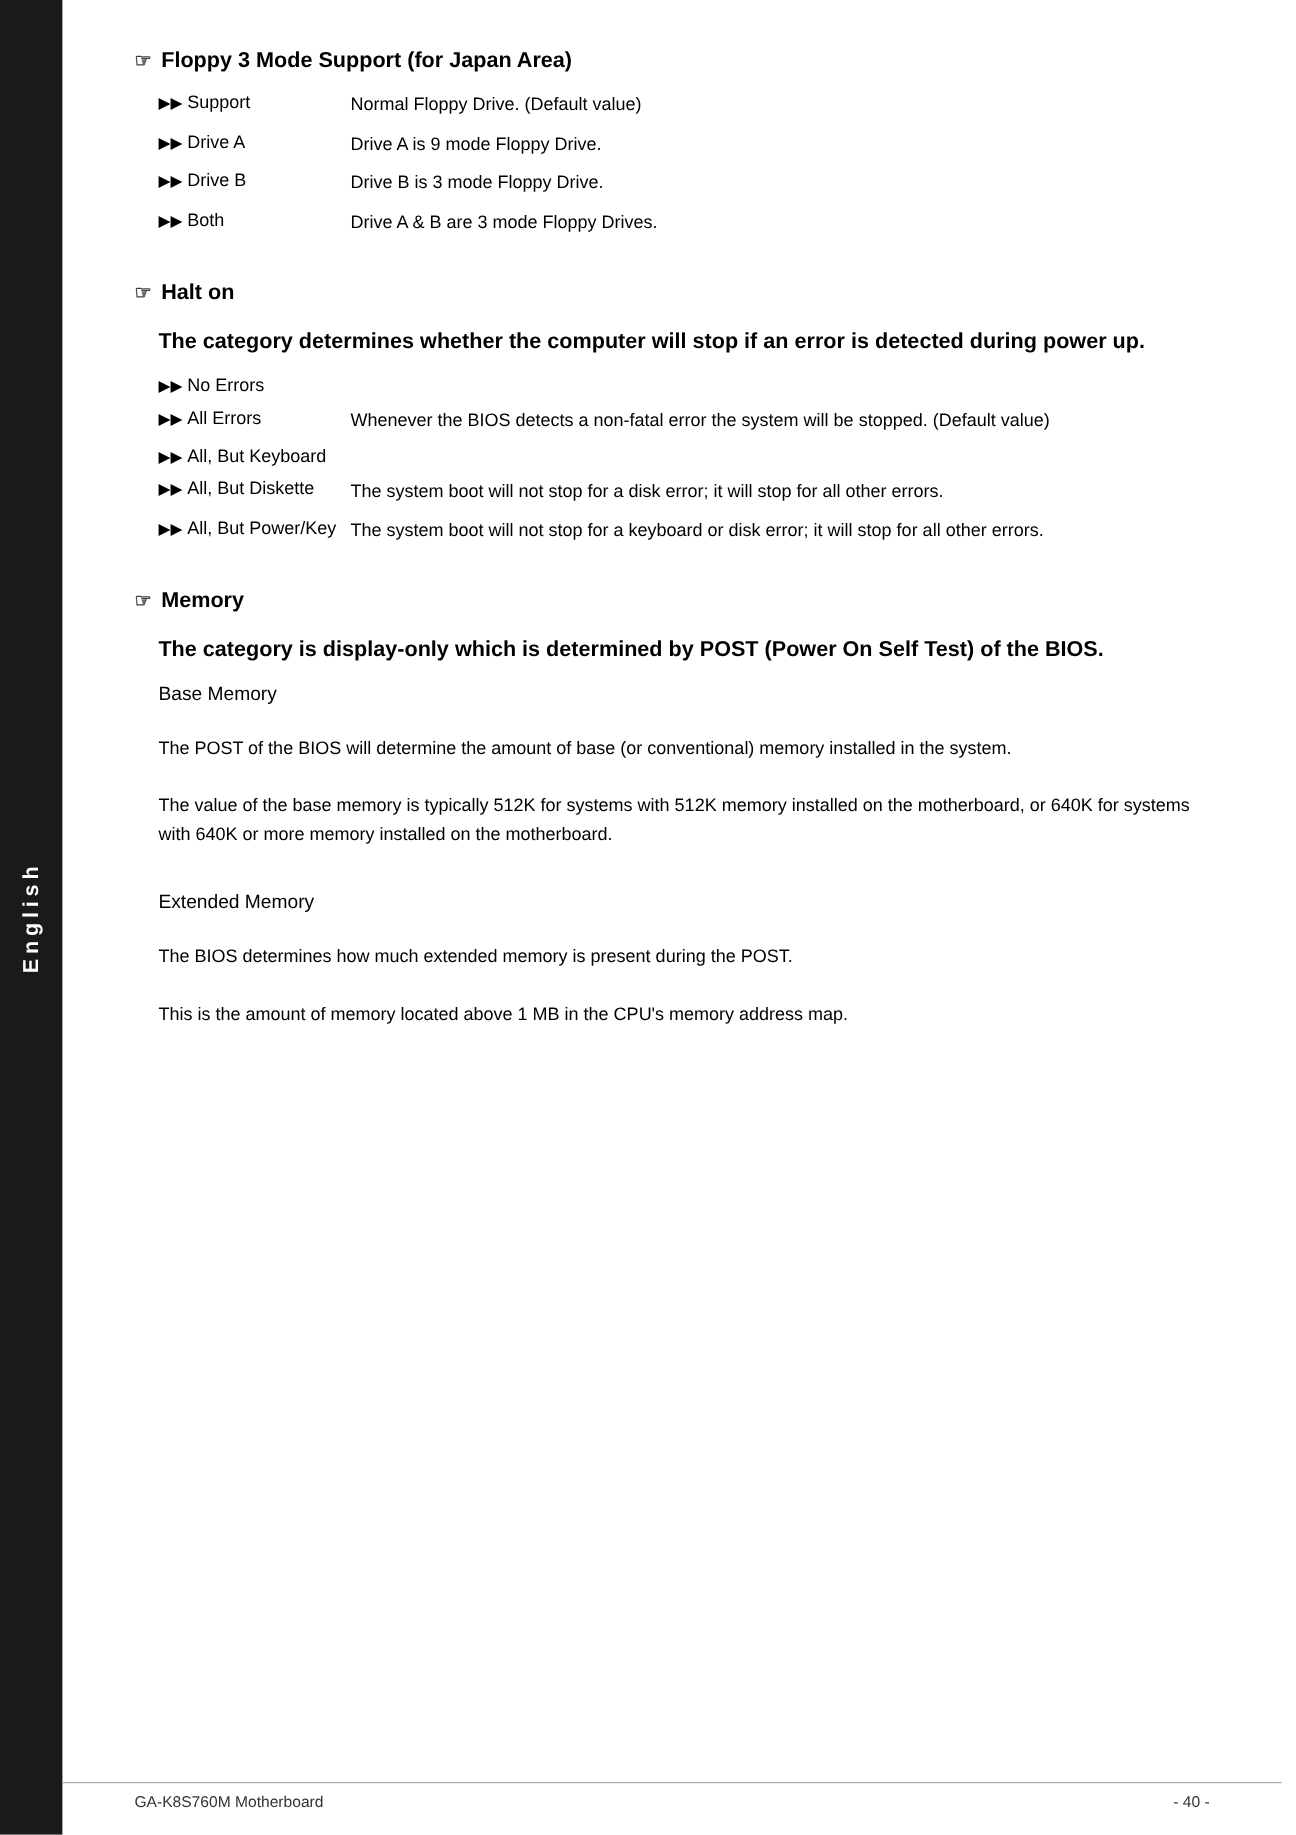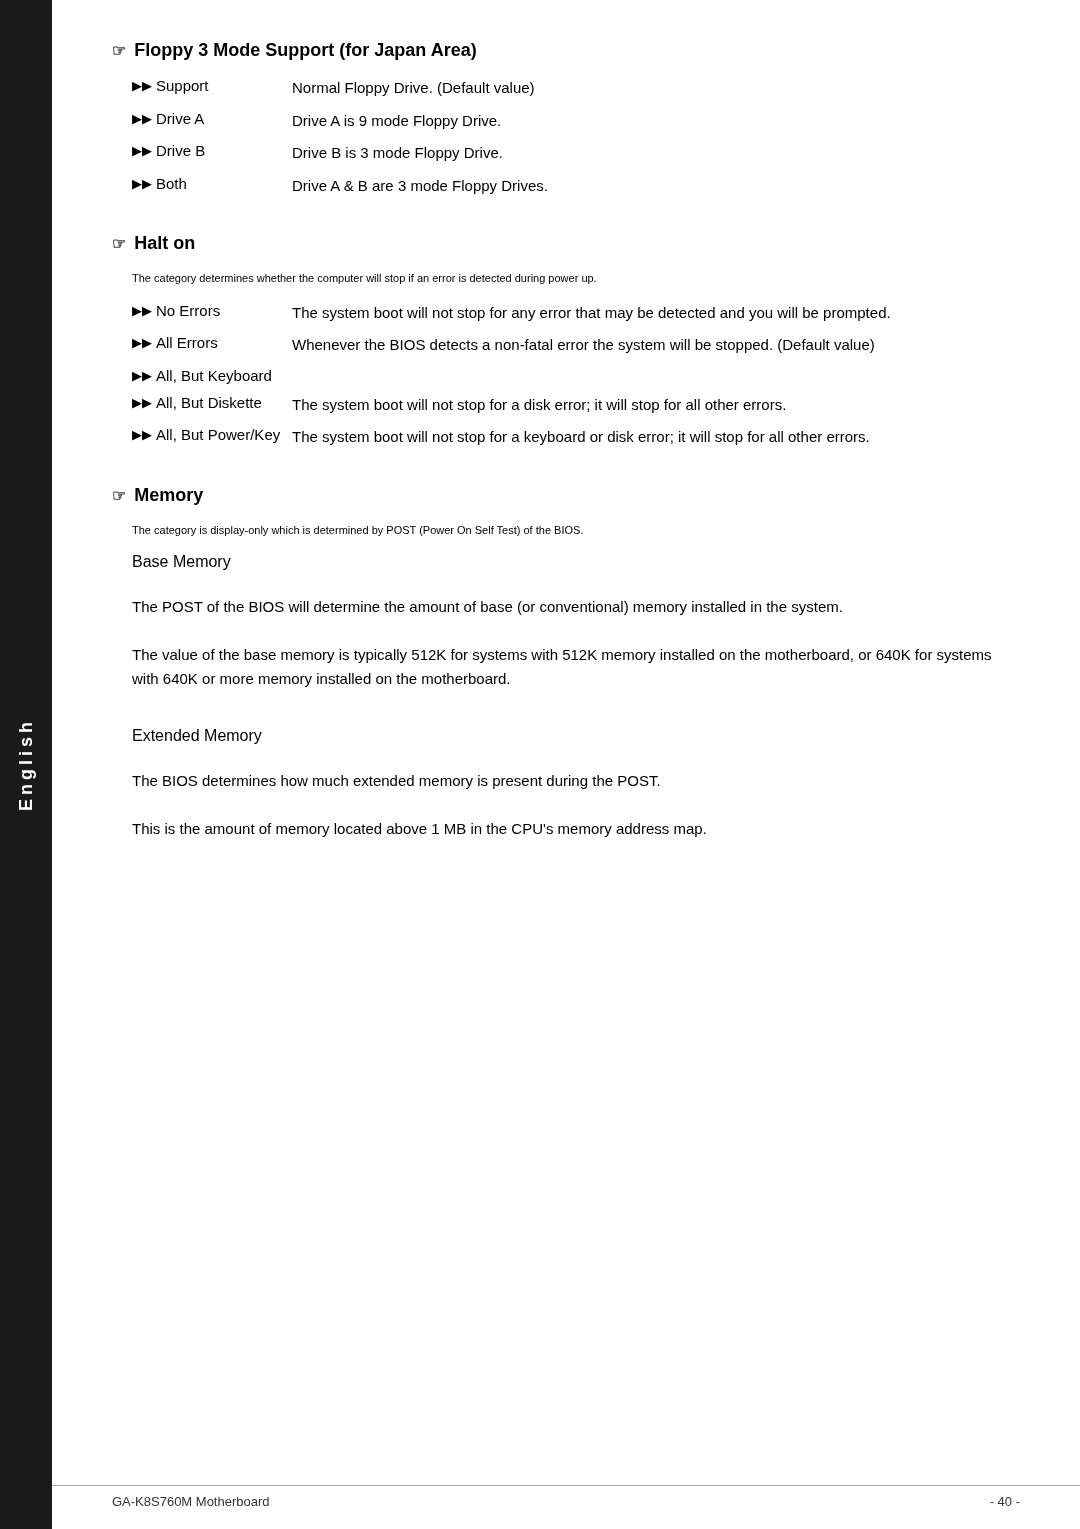--- a/index.html
+++ b/index.html
@@ -85,22 +85,23 @@
 
     .option-value {
       flex: 1;
       font-size: 15px;
       line-height: 1.5;
     }
 
     .section-desc {
       padding-left: 20px;
       margin-bottom: 14px;
-      font-size: 11px;
+      font-size: 18px;
       line-height: 1.6;
+      font-weight: bold;
     }
 
     .subsection-title {
       font-size: 16px;
       font-weight: normal;
       margin-bottom: 10px;
       padding-left: 20px;
     }
 
     .subsection-desc {
@@ -108,21 +109,21 @@
       margin-bottom: 12px;
       font-size: 15px;
       line-height: 1.6;
       margin-top: 24px;
     }
 
     .footer {
       position: absolute;
       bottom: 20px;
       left: 52px;
-      right: 0;
+      right: 12px;
       display: flex;
       justify-content: space-between;
       padding: 0 60px;
       border-top: 1px solid #aaa;
       padding-top: 8px;
       font-size: 13px;
       color: #333;
     }
   </style>
 </head>
@@ -179,21 +180,20 @@
       <span>Halt on</span>
     </div>
 
     <div class="section-desc">The category determines whether the computer will stop if an error is detected during power up.</div>
 
     <div class="option-row">
       <div class="option-key">
         <span class="bullet">▶▶</span>
         <span>No Errors</span>
       </div>
-      <div class="option-value">The system boot will not stop for any error that may be detected and you will be prompted.</div>
     </div>
 
     <div class="option-row">
       <div class="option-key">
         <span class="bullet">▶▶</span>
         <span>All Errors</span>
       </div>
       <div class="option-value">Whenever the BIOS detects a non-fatal error the system will be stopped. (Default value)</div>
     </div>
 

